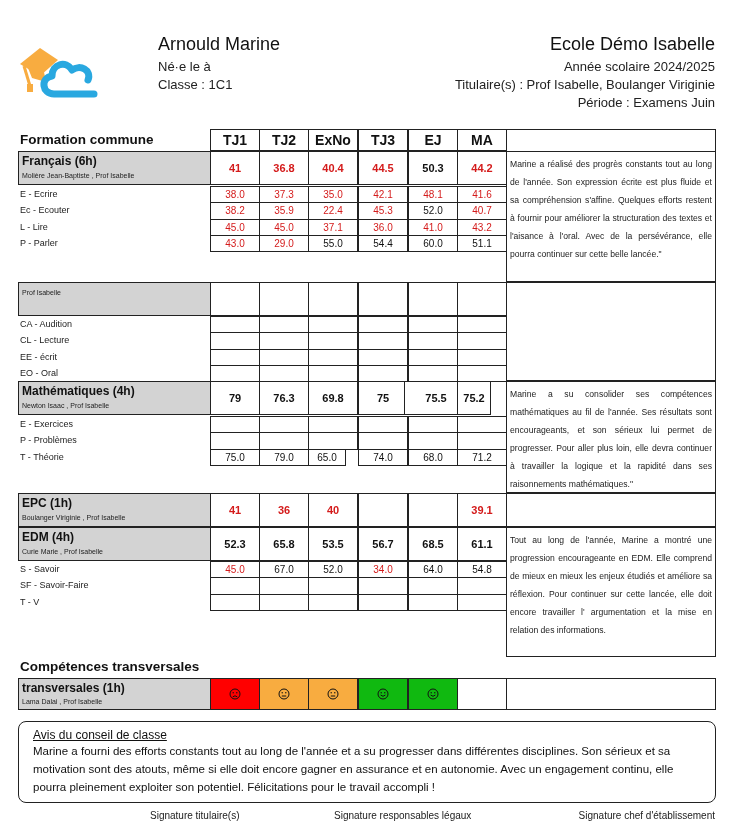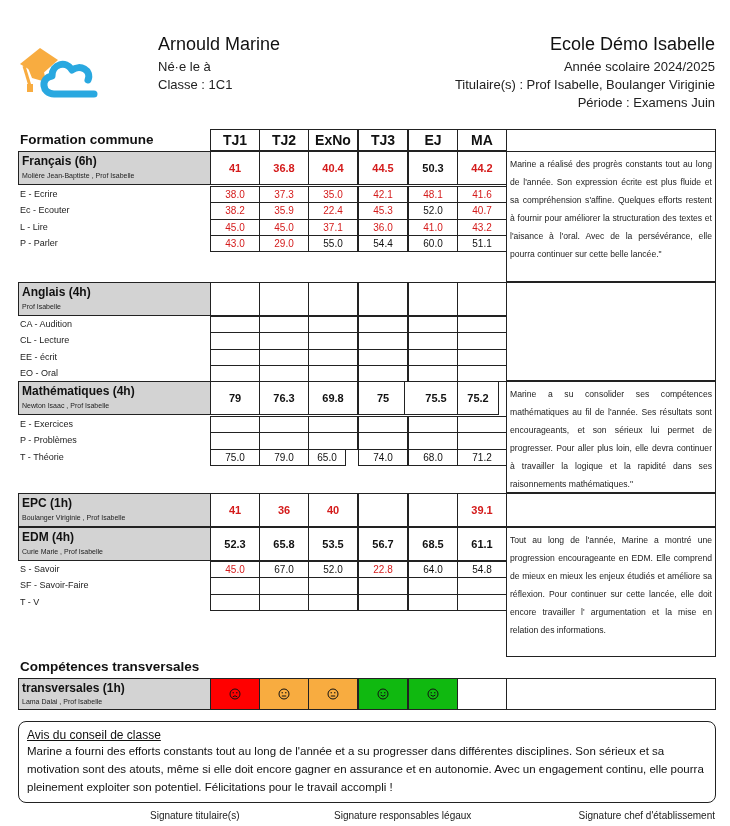--- a/index.html
+++ b/index.html
@@ -22,21 +22,21 @@
   .subj .s { font-size: 7px; display: block; margin-top: 4px; color: #222; }
   .sublabel { position: absolute; left: 20px; font-size: 9px; color: #222; }
   .big { font-size: 11px; font-weight: bold; }
   .red { color: #d41b1b; }
   .blk { color: #111; }
   .comment { position: absolute; border: 1px solid #222; background: #fff; padding: 3px 3px; font-size: 8.6px; line-height: 18px; text-align: justify; color: #222; }
   .section-title { position: absolute; left: 20px; font-size: 13.5px; font-weight: bold; }
 
   .smiley { width: 12px; height: 12px; }
 
-  .council { left: 18px; top: 721px; width: 698px; height: 82px; border: 1.5px solid #222; border-radius: 8px; padding: 6px 8px; }
+  .council { left: 18px; top: 721px; width: 698px; height: 82px; border: 1.5px solid #222; border-radius: 8px; padding: 6px 14px; }
   .council-title { font-size: 12px; text-decoration: underline; display: block; color: #111; }
   .council-text { font-size: 11.5px; line-height: 18px; color: #111; display: block; }
   .sig { top: 810px; font-size: 10px; color: #222; white-space: nowrap; }
 </style>
 </head>
 <body>
 
 <svg class="abs logo" viewBox="0 0 80 62">
   <polygon points="2,22 22,6 40,18 22,34" fill="#f8ac40"></polygon>
   <polygon points="10,26 26,30 28,40 14,36" fill="#f8ac40"></polygon>
@@ -99,21 +99,20 @@
     <div class="cell red" style="left:457px; top:218.6px; width:50px; height:17.3px;">43.2</div>
     <div class="sublabel" style="top:237.9px;">P - Parler</div>
     <div class="cell red" style="left:210px; top:234.9px; width:50px; height:17.3px;">43.0</div>
     <div class="cell red" style="left:259px; top:234.9px; width:50px; height:17.3px;">29.0</div>
     <div class="cell blk" style="left:308px; top:234.9px; width:50px; height:17.3px;">55.0</div>
     <div class="cell blk" style="left:358px; top:234.9px; width:50px; height:17.3px;">54.4</div>
     <div class="cell blk" style="left:408px; top:234.9px; width:50px; height:17.3px;">60.0</div>
     <div class="cell blk" style="left:457px; top:234.9px; width:50px; height:17.3px;">51.1</div>
     <div class="comment" style="left:506px; top:151px; width:210px; height:131px;">Marine a réalisé des progrès constants tout au long de l'année. Son expression écrite est plus fluide et sa compréhension s'affine. Quelques efforts restent à fournir pour améliorer la structuration des textes et l'aisance à l'oral. Avec de la persévérance, elle pourra continuer sur cette belle lancée."</div>
     <div class="subj" style="left:18px; top:282px; width:193px; height:34px;">
-      <span class="t">Anglais (4h)</span>
       <span class="s">Prof Isabelle</span>
     </div>
     <div class="cell big blk" style="left:210px; top:282px; width:50px; height:34px;"></div>
     <div class="cell big blk" style="left:259px; top:282px; width:50px; height:34px;"></div>
     <div class="cell big blk" style="left:308px; top:282px; width:50px; height:34px;"></div>
     <div class="cell big blk" style="left:358px; top:282px; width:50px; height:34px;"></div>
     <div class="cell big blk" style="left:408px; top:282px; width:50px; height:34px;"></div>
     <div class="cell big blk" style="left:457px; top:282px; width:50px; height:34px;"></div>
     <div class="sublabel" style="top:319px;">CA - Audition</div>
     <div class="cell blk" style="left:210px; top:316px; width:50px; height:17.3px;"></div>
@@ -146,21 +145,21 @@
     <div class="comment" style="left:506px; top:282px; width:210px; height:99px;"></div>
     <div class="subj" style="left:18px; top:381px; width:193px; height:34px;">
       <span class="t">Mathématiques (4h)</span>
       <span class="s">Newton Isaac , Prof Isabelle</span>
     </div>
     <div class="cell big blk" style="left:210px; top:381px; width:50px; height:34px;">79</div>
     <div class="cell big blk" style="left:259px; top:381px; width:50px; height:34px;">76.3</div>
     <div class="cell big blk" style="left:308px; top:381px; width:50px; height:34px;">69.8</div>
     <div class="cell big blk" style="left:358px; top:381px; width:50px; height:34px;">75</div>
     <div class="cell big blk" style="left:404px; top:381px; width:64px; height:34px;">75.5</div>
-    <div class="cell big blk" style="left:457px; top:381px; width:42px; height:34px;">75.2</div>
+    <div class="cell big blk" style="left:457px; top:381px; width:34px; height:34px;">75.2</div>
     <div class="sublabel" style="top:419px;">E - Exercices</div>
     <div class="cell blk" style="left:210px; top:416px; width:50px; height:17.3px;"></div>
     <div class="cell blk" style="left:259px; top:416px; width:50px; height:17.3px;"></div>
     <div class="cell blk" style="left:308px; top:416px; width:50px; height:17.3px;"></div>
     <div class="cell blk" style="left:358px; top:416px; width:50px; height:17.3px;"></div>
     <div class="cell blk" style="left:408px; top:416px; width:50px; height:17.3px;"></div>
     <div class="cell blk" style="left:457px; top:416px; width:50px; height:17.3px;"></div>
     <div class="sublabel" style="top:435.3px;">P - Problèmes</div>
     <div class="cell blk" style="left:210px; top:432.3px; width:50px; height:17.3px;"></div>
     <div class="cell blk" style="left:259px; top:432.3px; width:50px; height:17.3px;"></div>
@@ -194,21 +193,21 @@
     <div class="cell big blk" style="left:210px; top:527px; width:50px; height:34px;">52.3</div>
     <div class="cell big blk" style="left:259px; top:527px; width:50px; height:34px;">65.8</div>
     <div class="cell big blk" style="left:308px; top:527px; width:50px; height:34px;">53.5</div>
     <div class="cell big blk" style="left:358px; top:527px; width:50px; height:34px;">56.7</div>
     <div class="cell big blk" style="left:408px; top:527px; width:50px; height:34px;">68.5</div>
     <div class="cell big blk" style="left:457px; top:527px; width:50px; height:34px;">61.1</div>
     <div class="sublabel" style="top:564px;">S - Savoir</div>
     <div class="cell red" style="left:210px; top:561px; width:50px; height:17.3px;">45.0</div>
     <div class="cell blk" style="left:259px; top:561px; width:50px; height:17.3px;">67.0</div>
     <div class="cell blk" style="left:308px; top:561px; width:50px; height:17.3px;">52.0</div>
-    <div class="cell red" style="left:358px; top:561px; width:50px; height:17.3px;">22.8</div>
+    <div class="cell red" style="left:358px; top:561px; width:50px; height:17.3px;">34.0</div>
     <div class="cell blk" style="left:408px; top:561px; width:50px; height:17.3px;">64.0</div>
     <div class="cell blk" style="left:457px; top:561px; width:50px; height:17.3px;">54.8</div>
     <div class="sublabel" style="top:580.3px;">SF - Savoir-Faire</div>
     <div class="cell blk" style="left:210px; top:577.3px; width:50px; height:17.3px;"></div>
     <div class="cell blk" style="left:259px; top:577.3px; width:50px; height:17.3px;"></div>
     <div class="cell blk" style="left:308px; top:577.3px; width:50px; height:17.3px;"></div>
     <div class="cell blk" style="left:358px; top:577.3px; width:50px; height:17.3px;"></div>
     <div class="cell blk" style="left:408px; top:577.3px; width:50px; height:17.3px;"></div>
     <div class="cell blk" style="left:457px; top:577.3px; width:50px; height:17.3px;"></div>
     <div class="sublabel" style="top:596.6px;">T - V</div>

